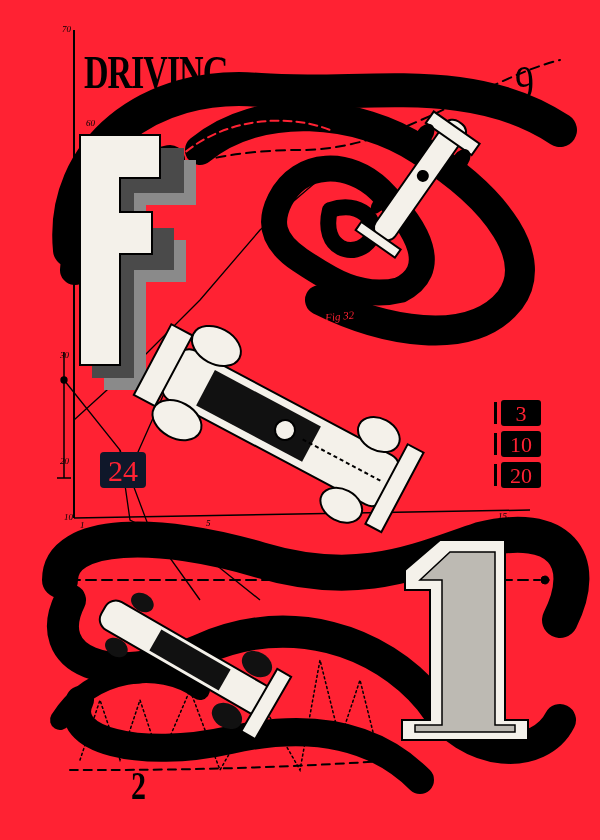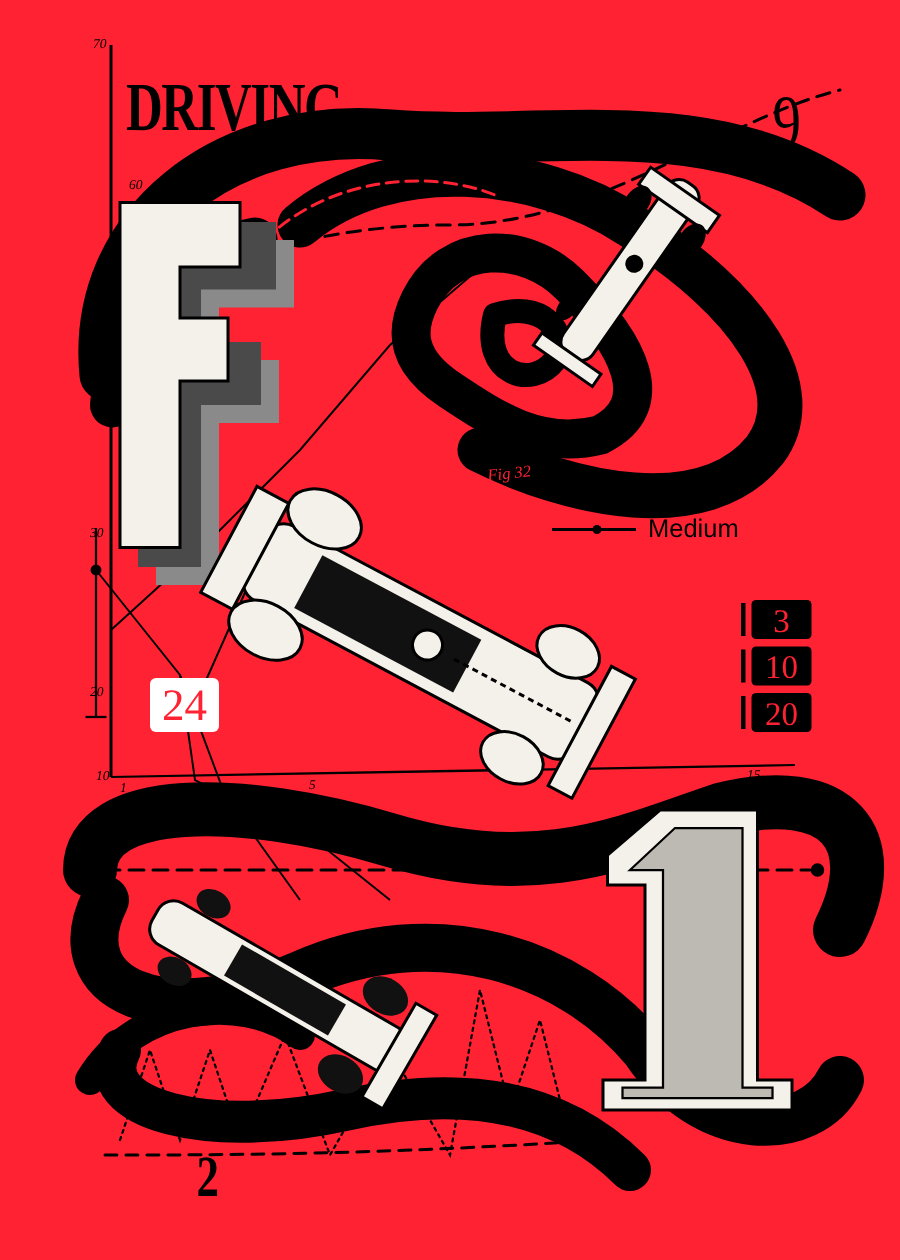--- a/index.html
+++ b/index.html
@@ -9,21 +9,21 @@
   .title-driving { position: absolute; left: 84px; top: 50px; font-family: "Liberation Serif", serif; font-weight: bold; font-size: 34px; letter-spacing: -1px; color: #000; transform: scaleY(1.35); transform-origin: top left; line-height: 1; }
   .num-nine { position: absolute; left: 515px; top: 57px; font-family: "Liberation Serif", serif; font-size: 38px; color: #000; transform: scaleY(1.35); transform-origin: top left; line-height: 1; }
   .tick { position: absolute; font-family: "Liberation Serif", serif; font-style: italic; font-size: 9px; color: #000; }
   .legend { position: absolute; left: 368px; top: 318px; }
   .legend-row { position: relative; height: 23px; display: flex; align-items: center; }
   .legend-line { width: 56px; height: 12px; position: relative; margin-right: 8px; }
   .legend-label { font-size: 17px; color: #000; }
   .badge-stack { position: absolute; left: 494px; top: 400px; }
   .badge { position: relative; width: 40px; height: 26px; background: #000; border-radius: 3px; margin-bottom: 5px; color: #ff2233; font-family: "Liberation Serif", serif; font-size: 22px; text-align: center; line-height: 27px; margin-left: 7px; }
   .badge::before { content: ""; position: absolute; left: -7px; top: 2px; width: 3px; height: 22px; background: #000; }
-  .badge-24 { position: absolute; left: 100px; top: 452px; width: 46px; height: 36px; background: #ffffff; border-radius: 4px; color: #ff2233; font-family: "Liberation Serif", serif; font-size: 30px; text-align: center; line-height: 38px; }
+  .badge-24 { position: absolute; left: 100px; top: 452px; width: 46px; height: 36px; background: #0f172a; border-radius: 4px; color: #ff2233; font-family: "Liberation Serif", serif; font-size: 30px; text-align: center; line-height: 38px; }
   .fig-caption { position: absolute; left: 325px; top: 310px; font-family: "Liberation Serif", serif; font-style: italic; font-size: 11px; color: #ff2233; transform: rotate(-6deg); }
   .num-two { position: absolute; left: 131px; top: 766px; font-family: "Liberation Serif", serif; font-weight: bold; font-size: 30px; color: #000; transform: scaleY(1.3); transform-origin: top left; line-height: 1; }
   .num-f-label { position: absolute; left: 126px; top: 536px; font-family: "Liberation Serif", serif; font-size: 16px; color: #000; }
 </style>
 </head>
 <body>
 
 <div class="poster">
 
   <svg class="art" viewBox="0 0 600 840">
@@ -126,27 +126,20 @@
   <div class="fig-caption">Fig 32</div>
 
   <div class="legend">
     <div class="legend-row">
       <svg class="legend-line" viewBox="0 0 56 12">
         <line x1="26" y1="6" x2="56" y2="6" stroke="#000" stroke-width="2"></line>
         <circle cx="28" cy="6" r="3" fill="#000"></circle>
       </svg>
       <span class="legend-label">Low</span>
     </div>
-    <div class="legend-row">
-      <svg class="legend-line" viewBox="0 0 56 12">
-        <line x1="0" y1="6" x2="56" y2="6" stroke="#000" stroke-width="2"></line>
-        <circle cx="30" cy="6" r="3" fill="#000"></circle>
-      </svg>
-      <span class="legend-label">Medium</span>
-    </div>
   </div>
 
   <div class="badge-stack">
     <div class="badge">3</div>
     <div class="badge">10</div>
     <div class="badge">20</div>
   </div>
 
   <div class="badge-24">24</div>
   <div class="num-f-label">F</div>

